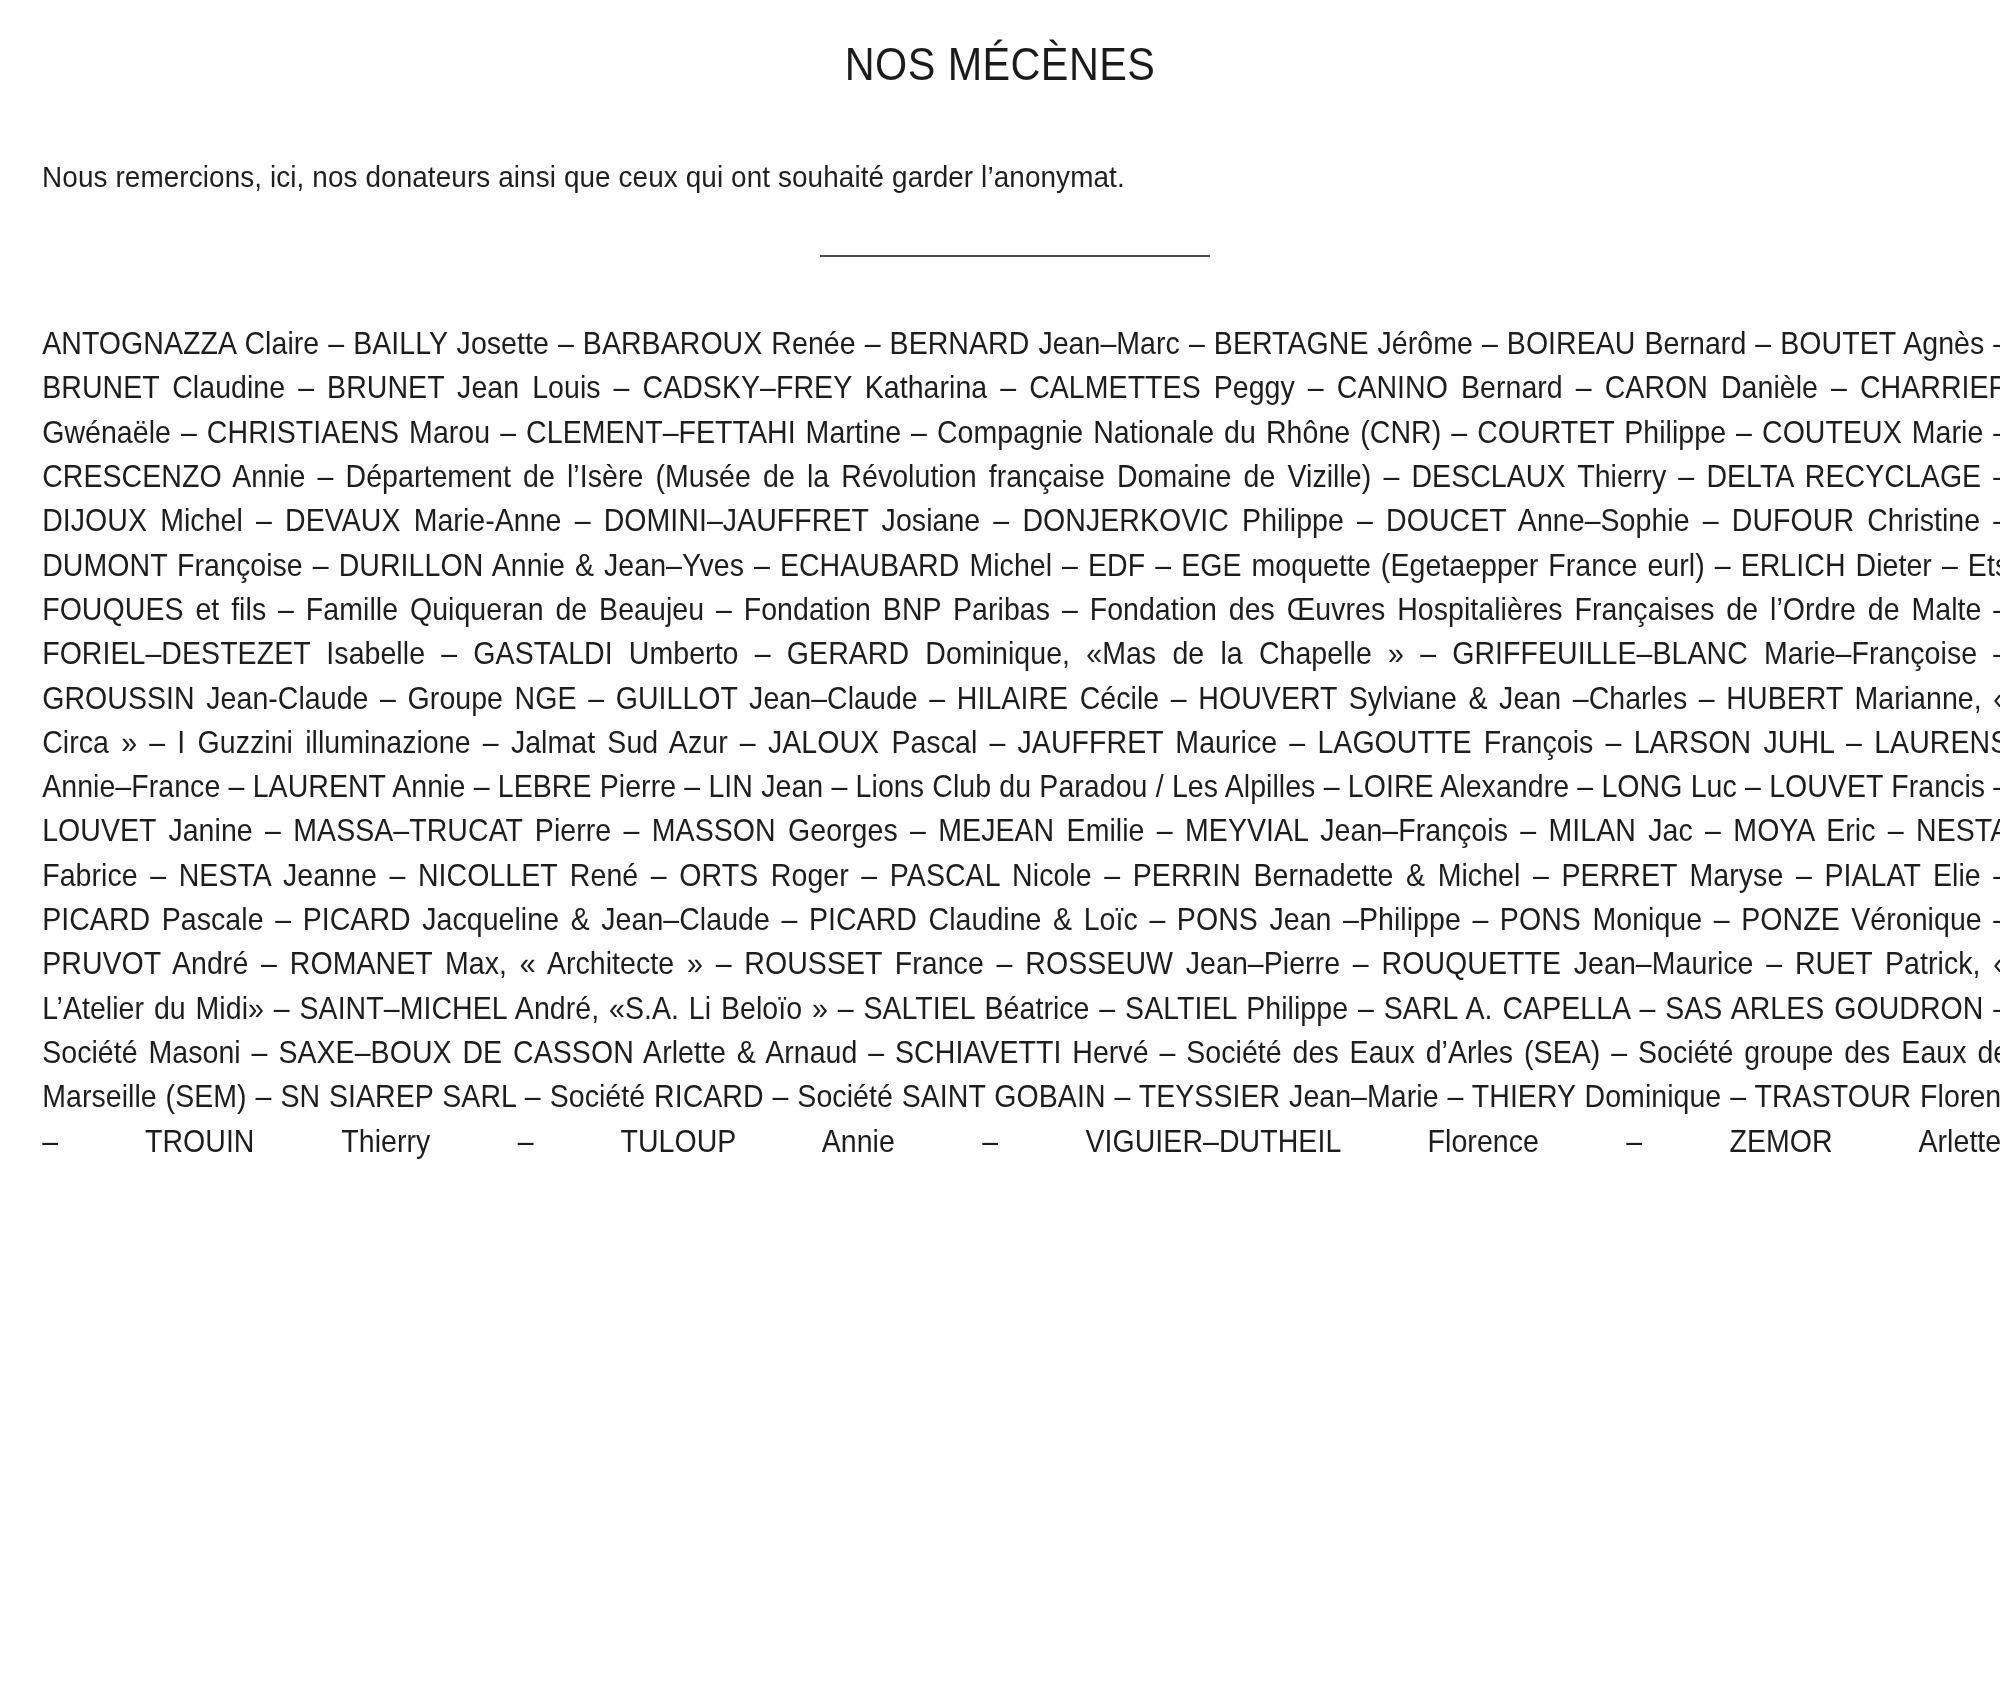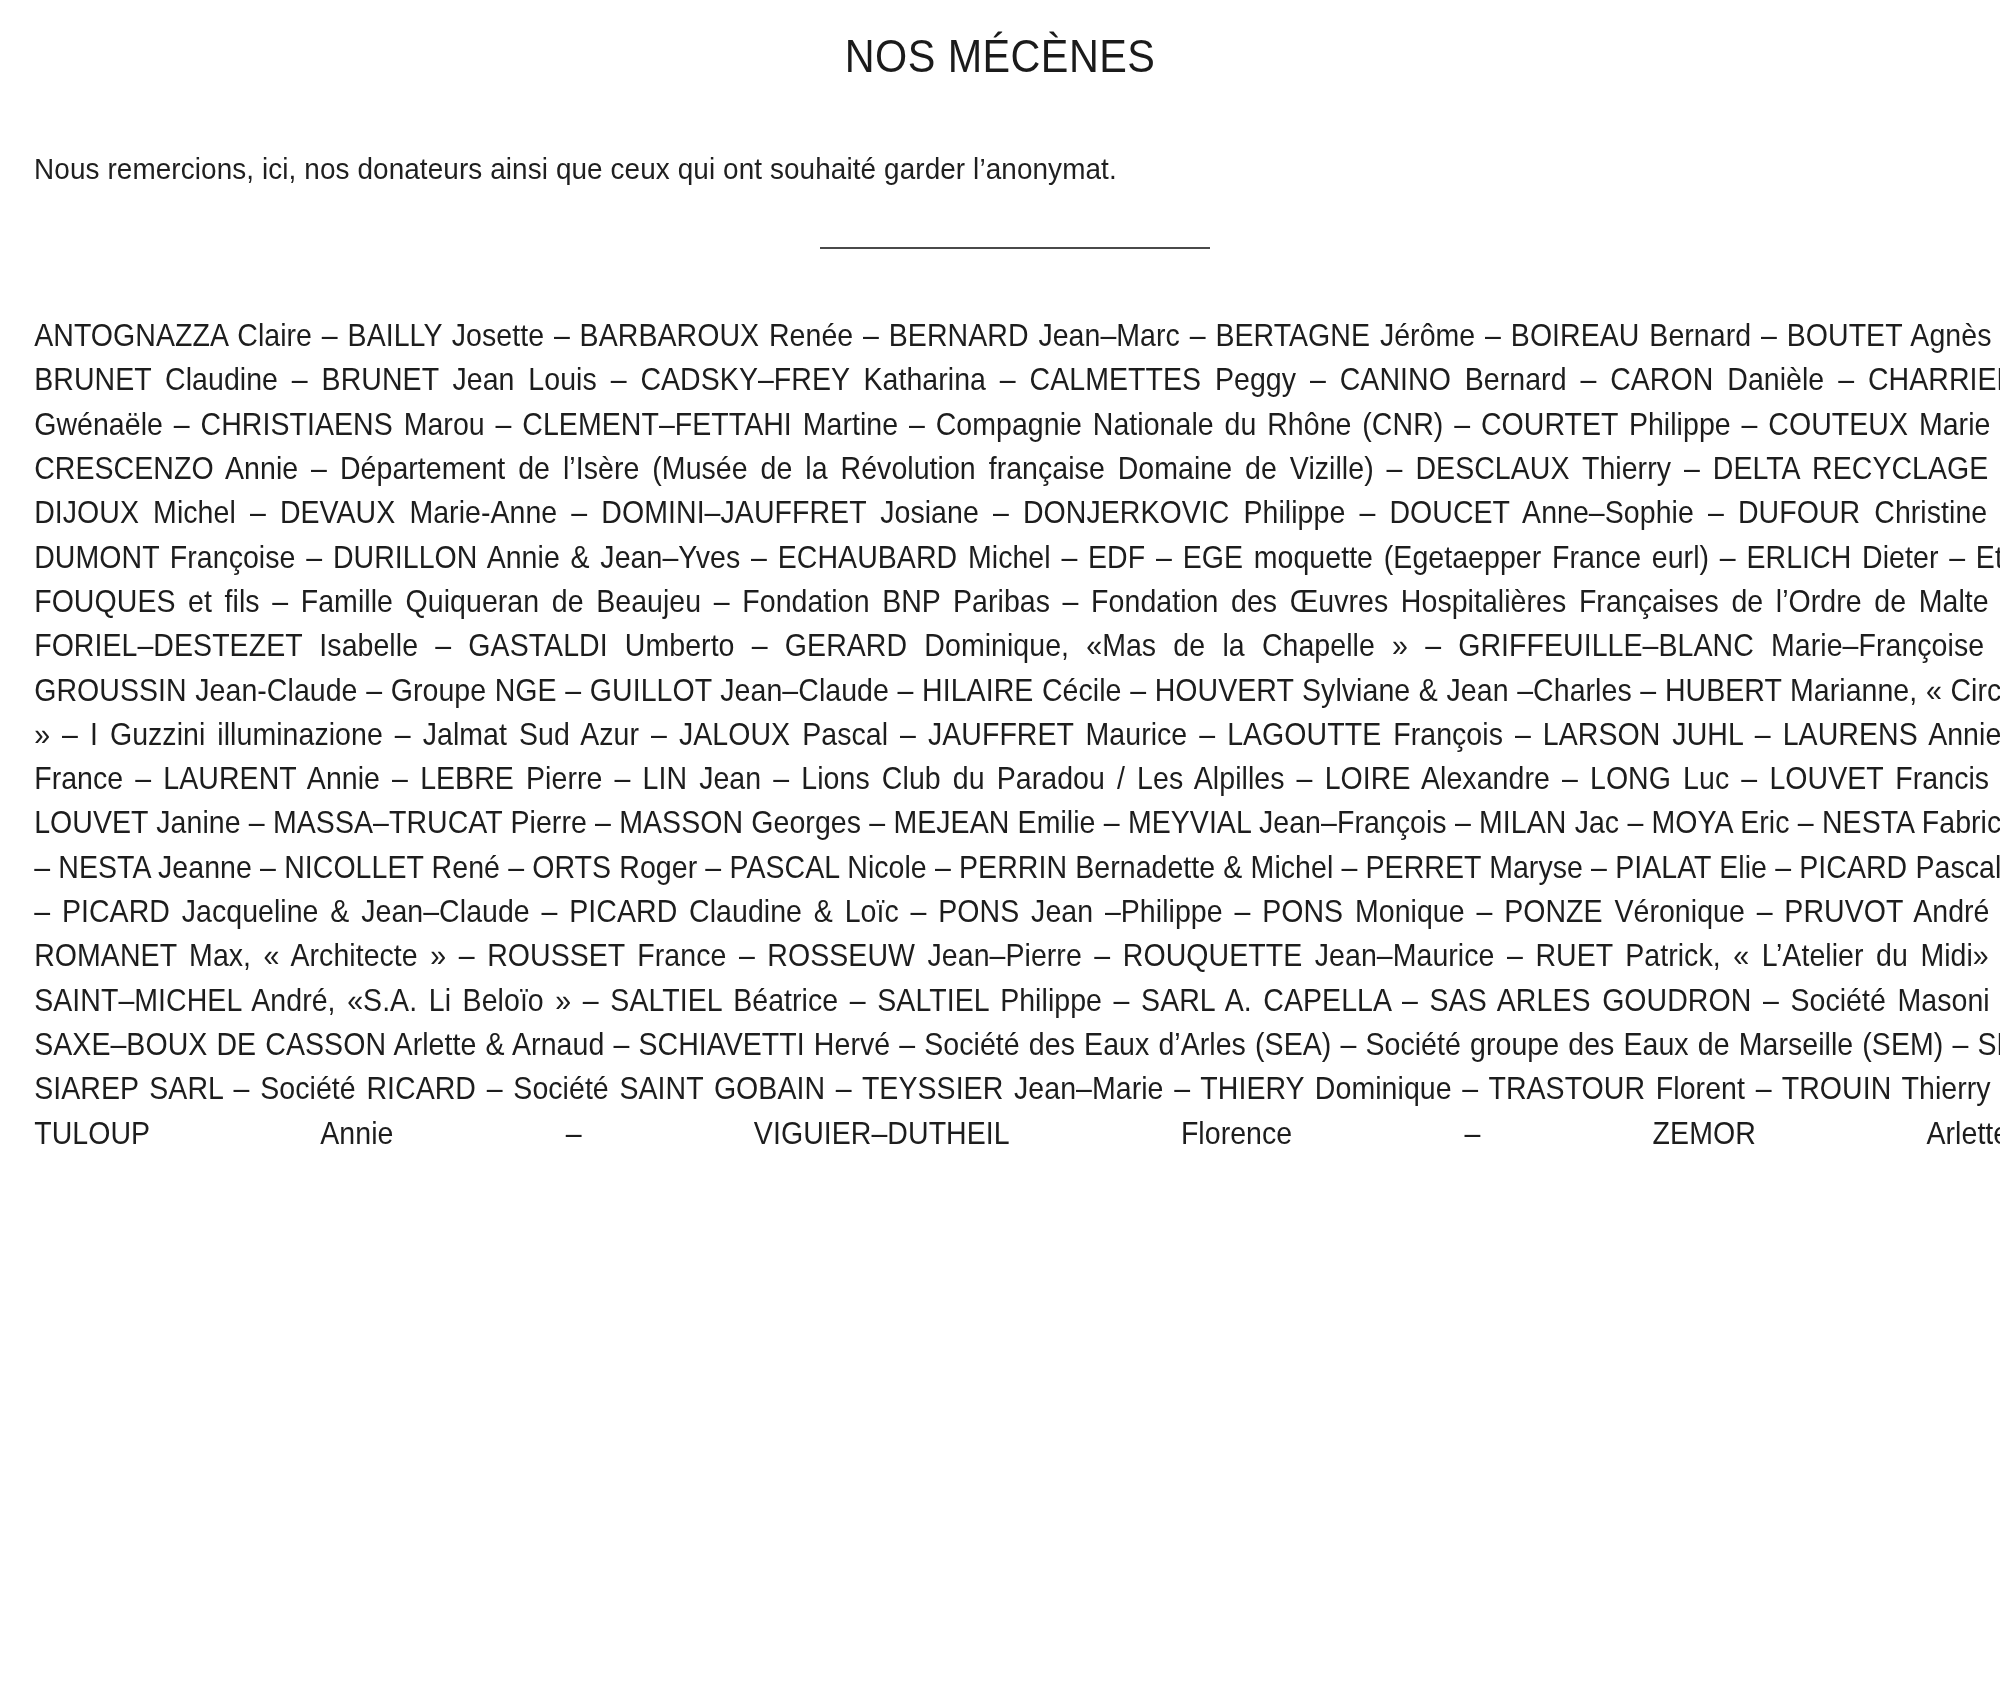--- a/index.html
+++ b/index.html
@@ -12,21 +12,21 @@
     height: 1689px;
     font-family: "Liberation Sans", "DejaVu Sans", sans-serif;
     color: #1c1c1c;
     overflow: hidden;
   }
   .page {
     position: relative;
     width: 2000px;
     height: 1279px;
     box-sizing: border-box;
-    padding: 8px;
+    padding: 16px;
   }
   .page-title {
     text-align: center;
     font-size: 47px;
     font-weight: 400;
     letter-spacing: 0.5px;
     color: #1b1b1b;
     margin: 0;
     padding-top: 22px;
     line-height: 1.1;

